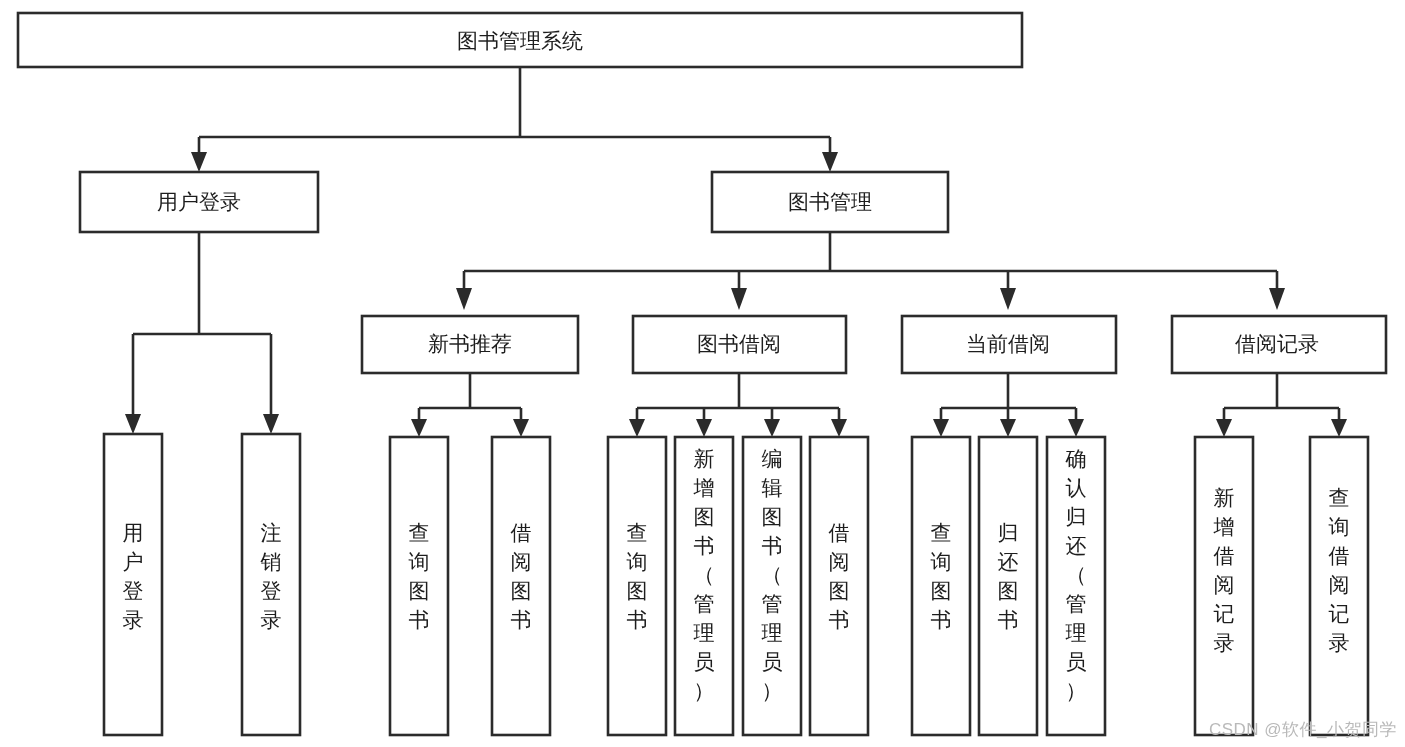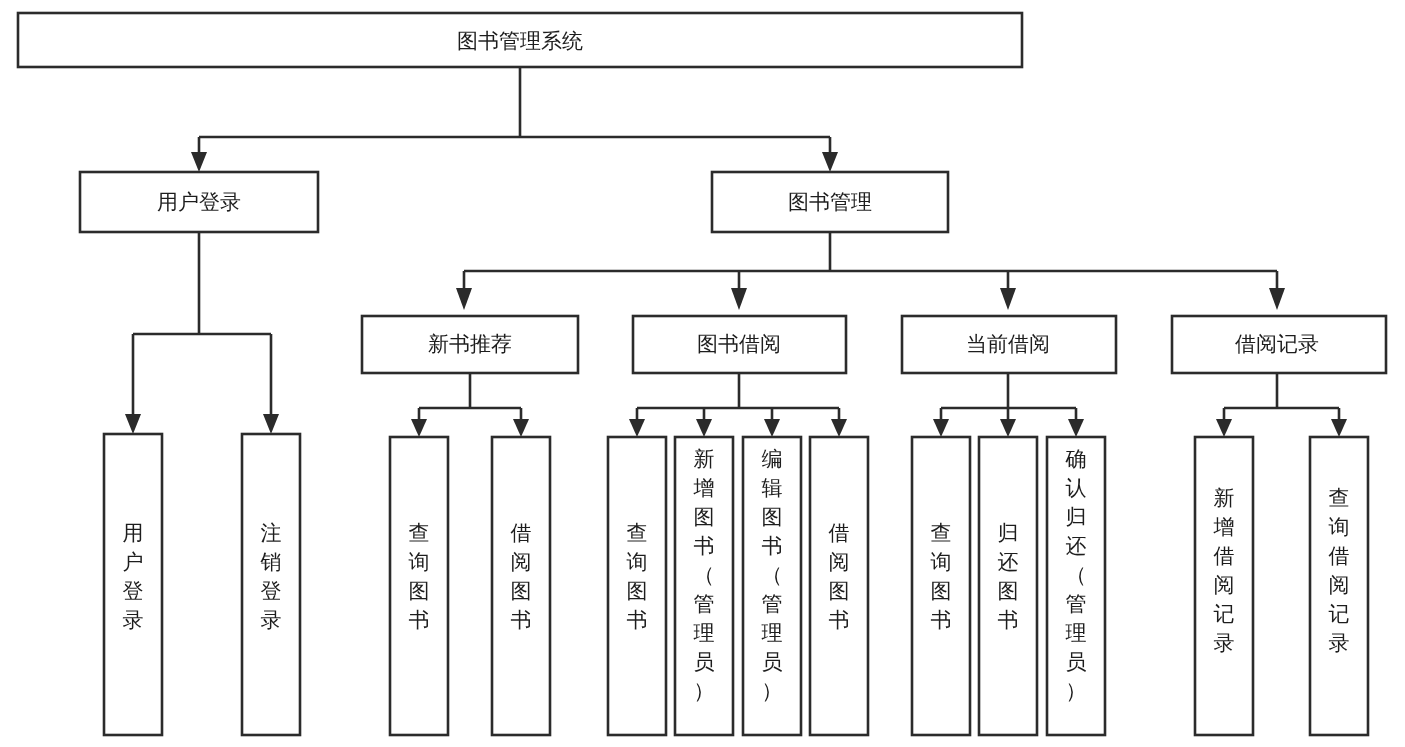--- a/index.html
+++ b/index.html
@@ -240,13 +240,14 @@
       <text class="node-label-v" x="1224" y="505"><tspan x="1224" y="505">新</tspan><tspan x="1224" y="534">增</tspan><tspan x="1224" y="563">借</tspan><tspan x="1224" y="592">阅</tspan><tspan x="1224" y="621">记</tspan><tspan x="1224" y="650">录</tspan></text>
     </g>
 
     <g>
       <rect class="node-box" x="1310" y="437" width="58" height="298"></rect>
       <text class="node-label-v" x="1339" y="505"><tspan x="1339" y="505">查</tspan><tspan x="1339" y="534">询</tspan><tspan x="1339" y="563">借</tspan><tspan x="1339" y="592">阅</tspan><tspan x="1339" y="621">记</tspan><tspan x="1339" y="650">录</tspan></text>
     </g>
 
   </svg>
 
+  <div class="watermark-text">CSDN @软件_小贺同学</div>
 </div>
 
 </body></html>

